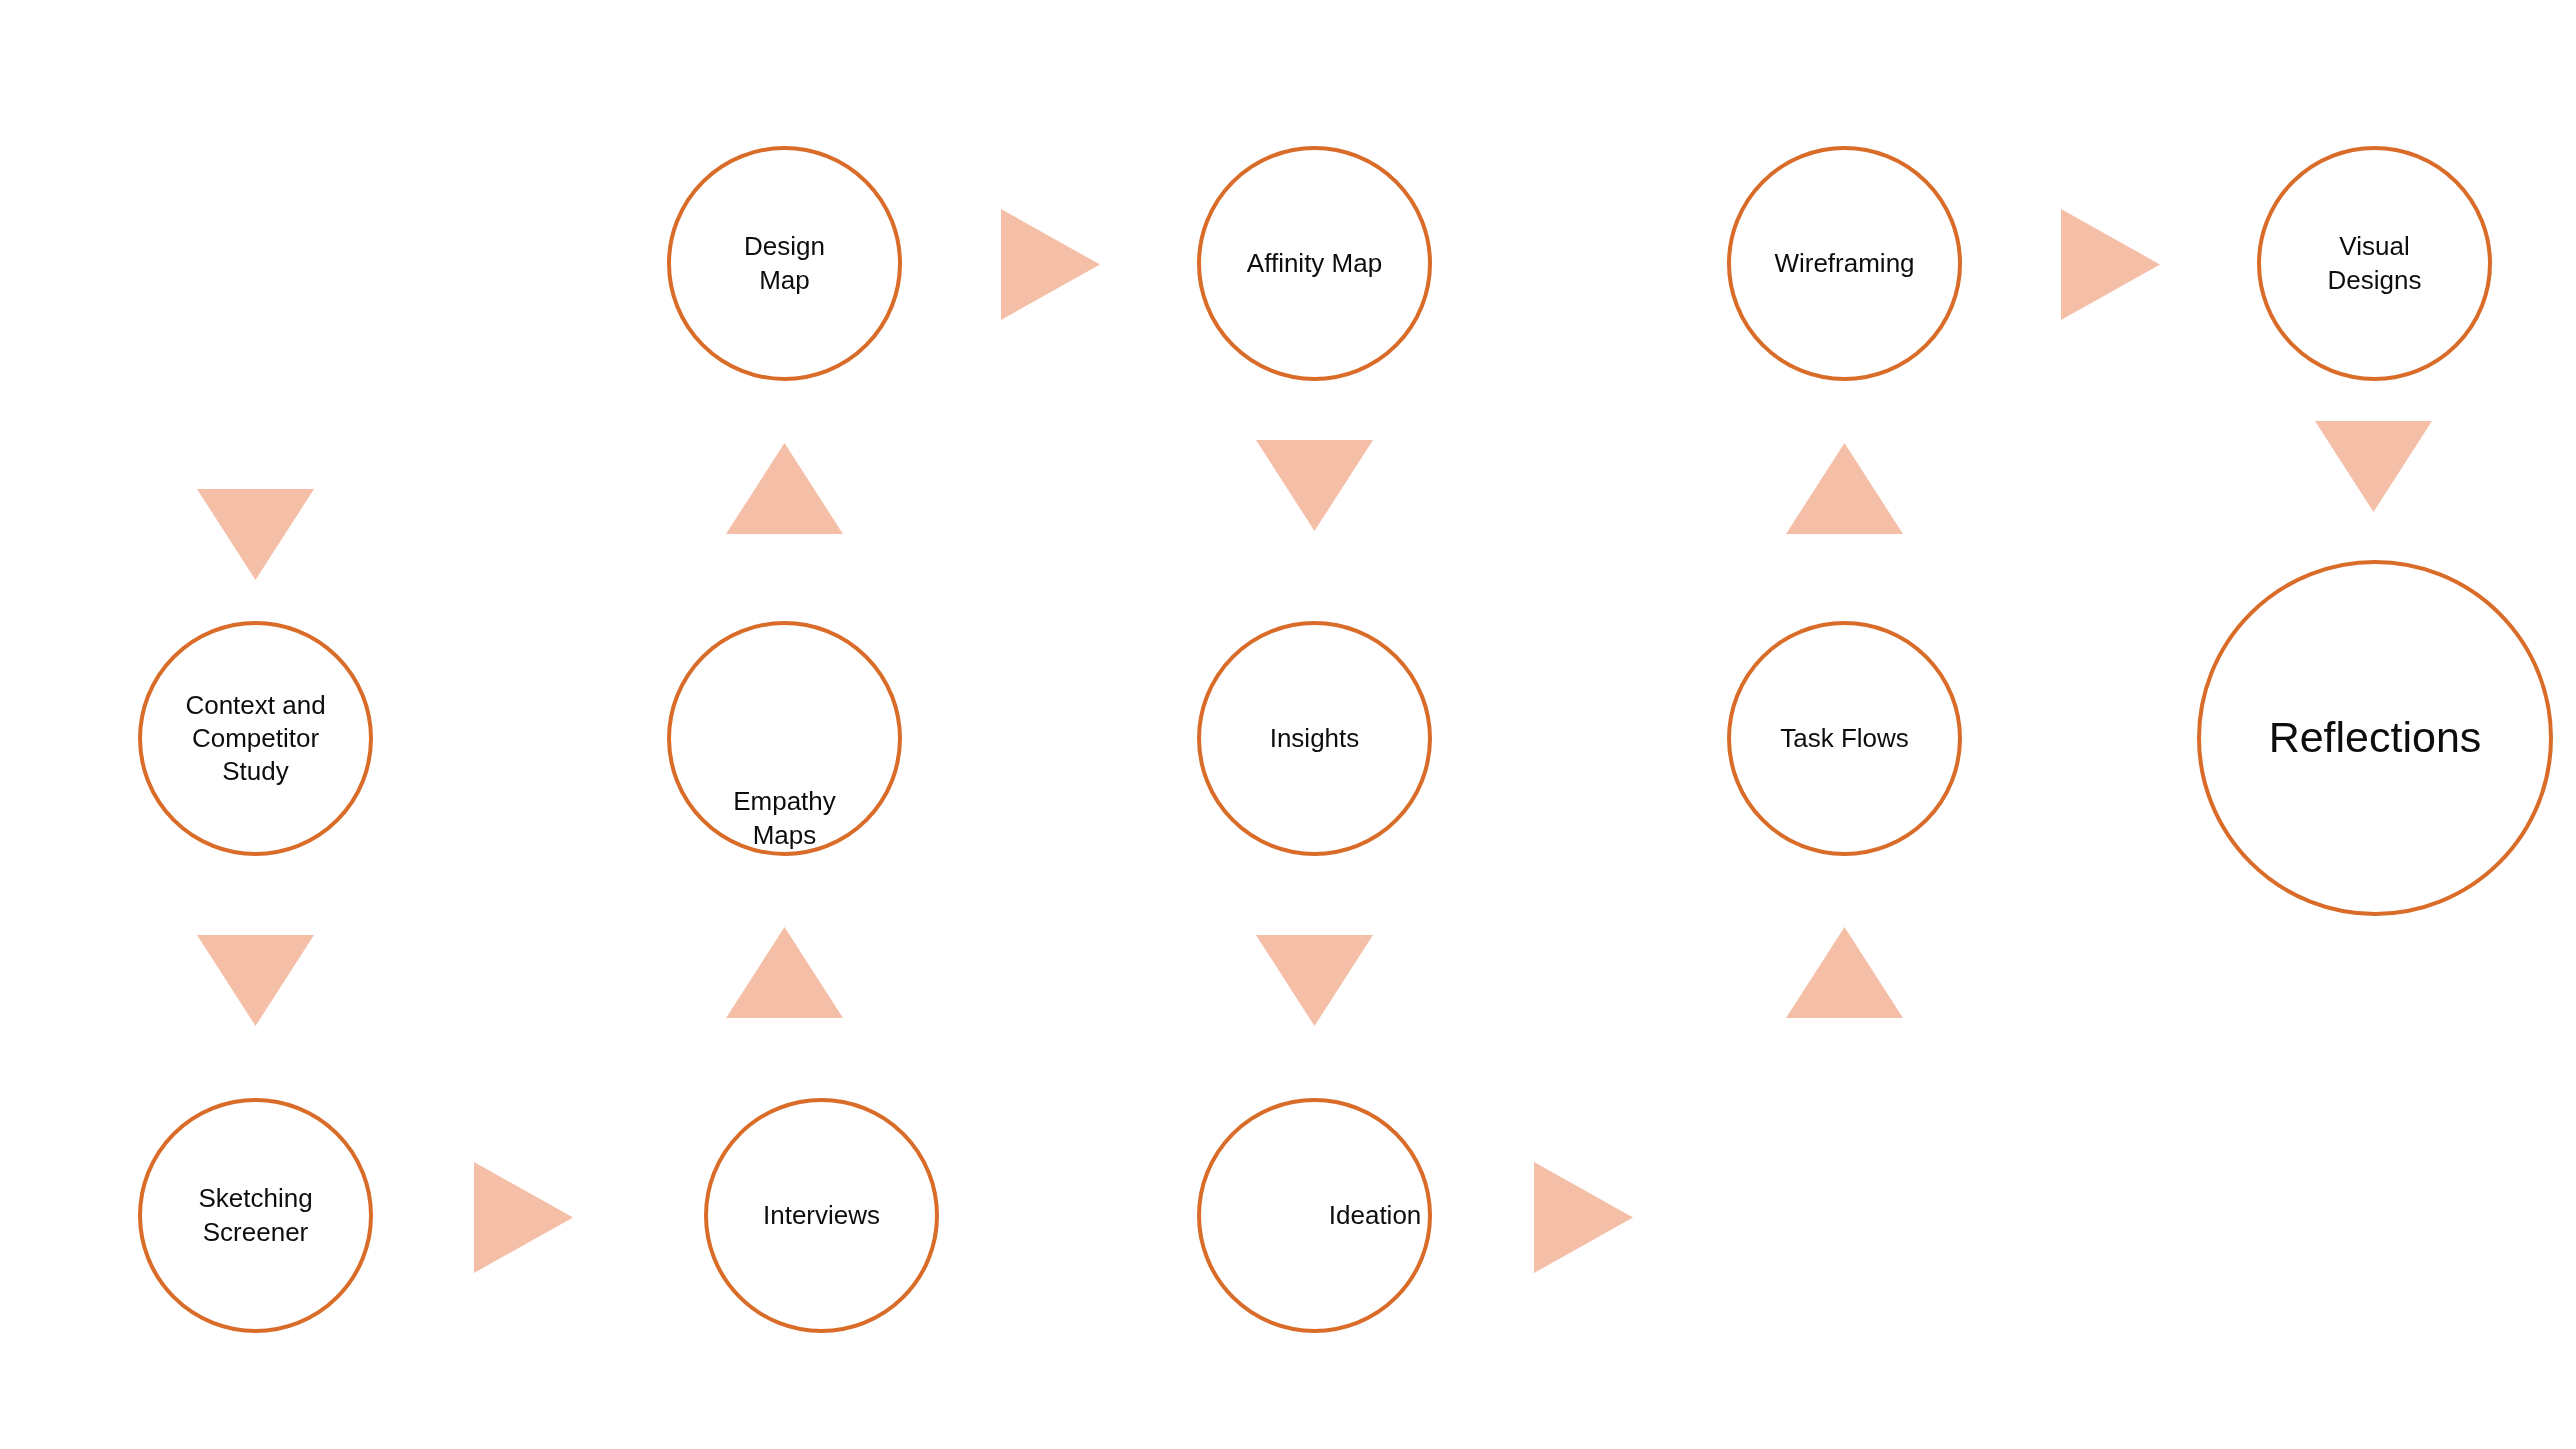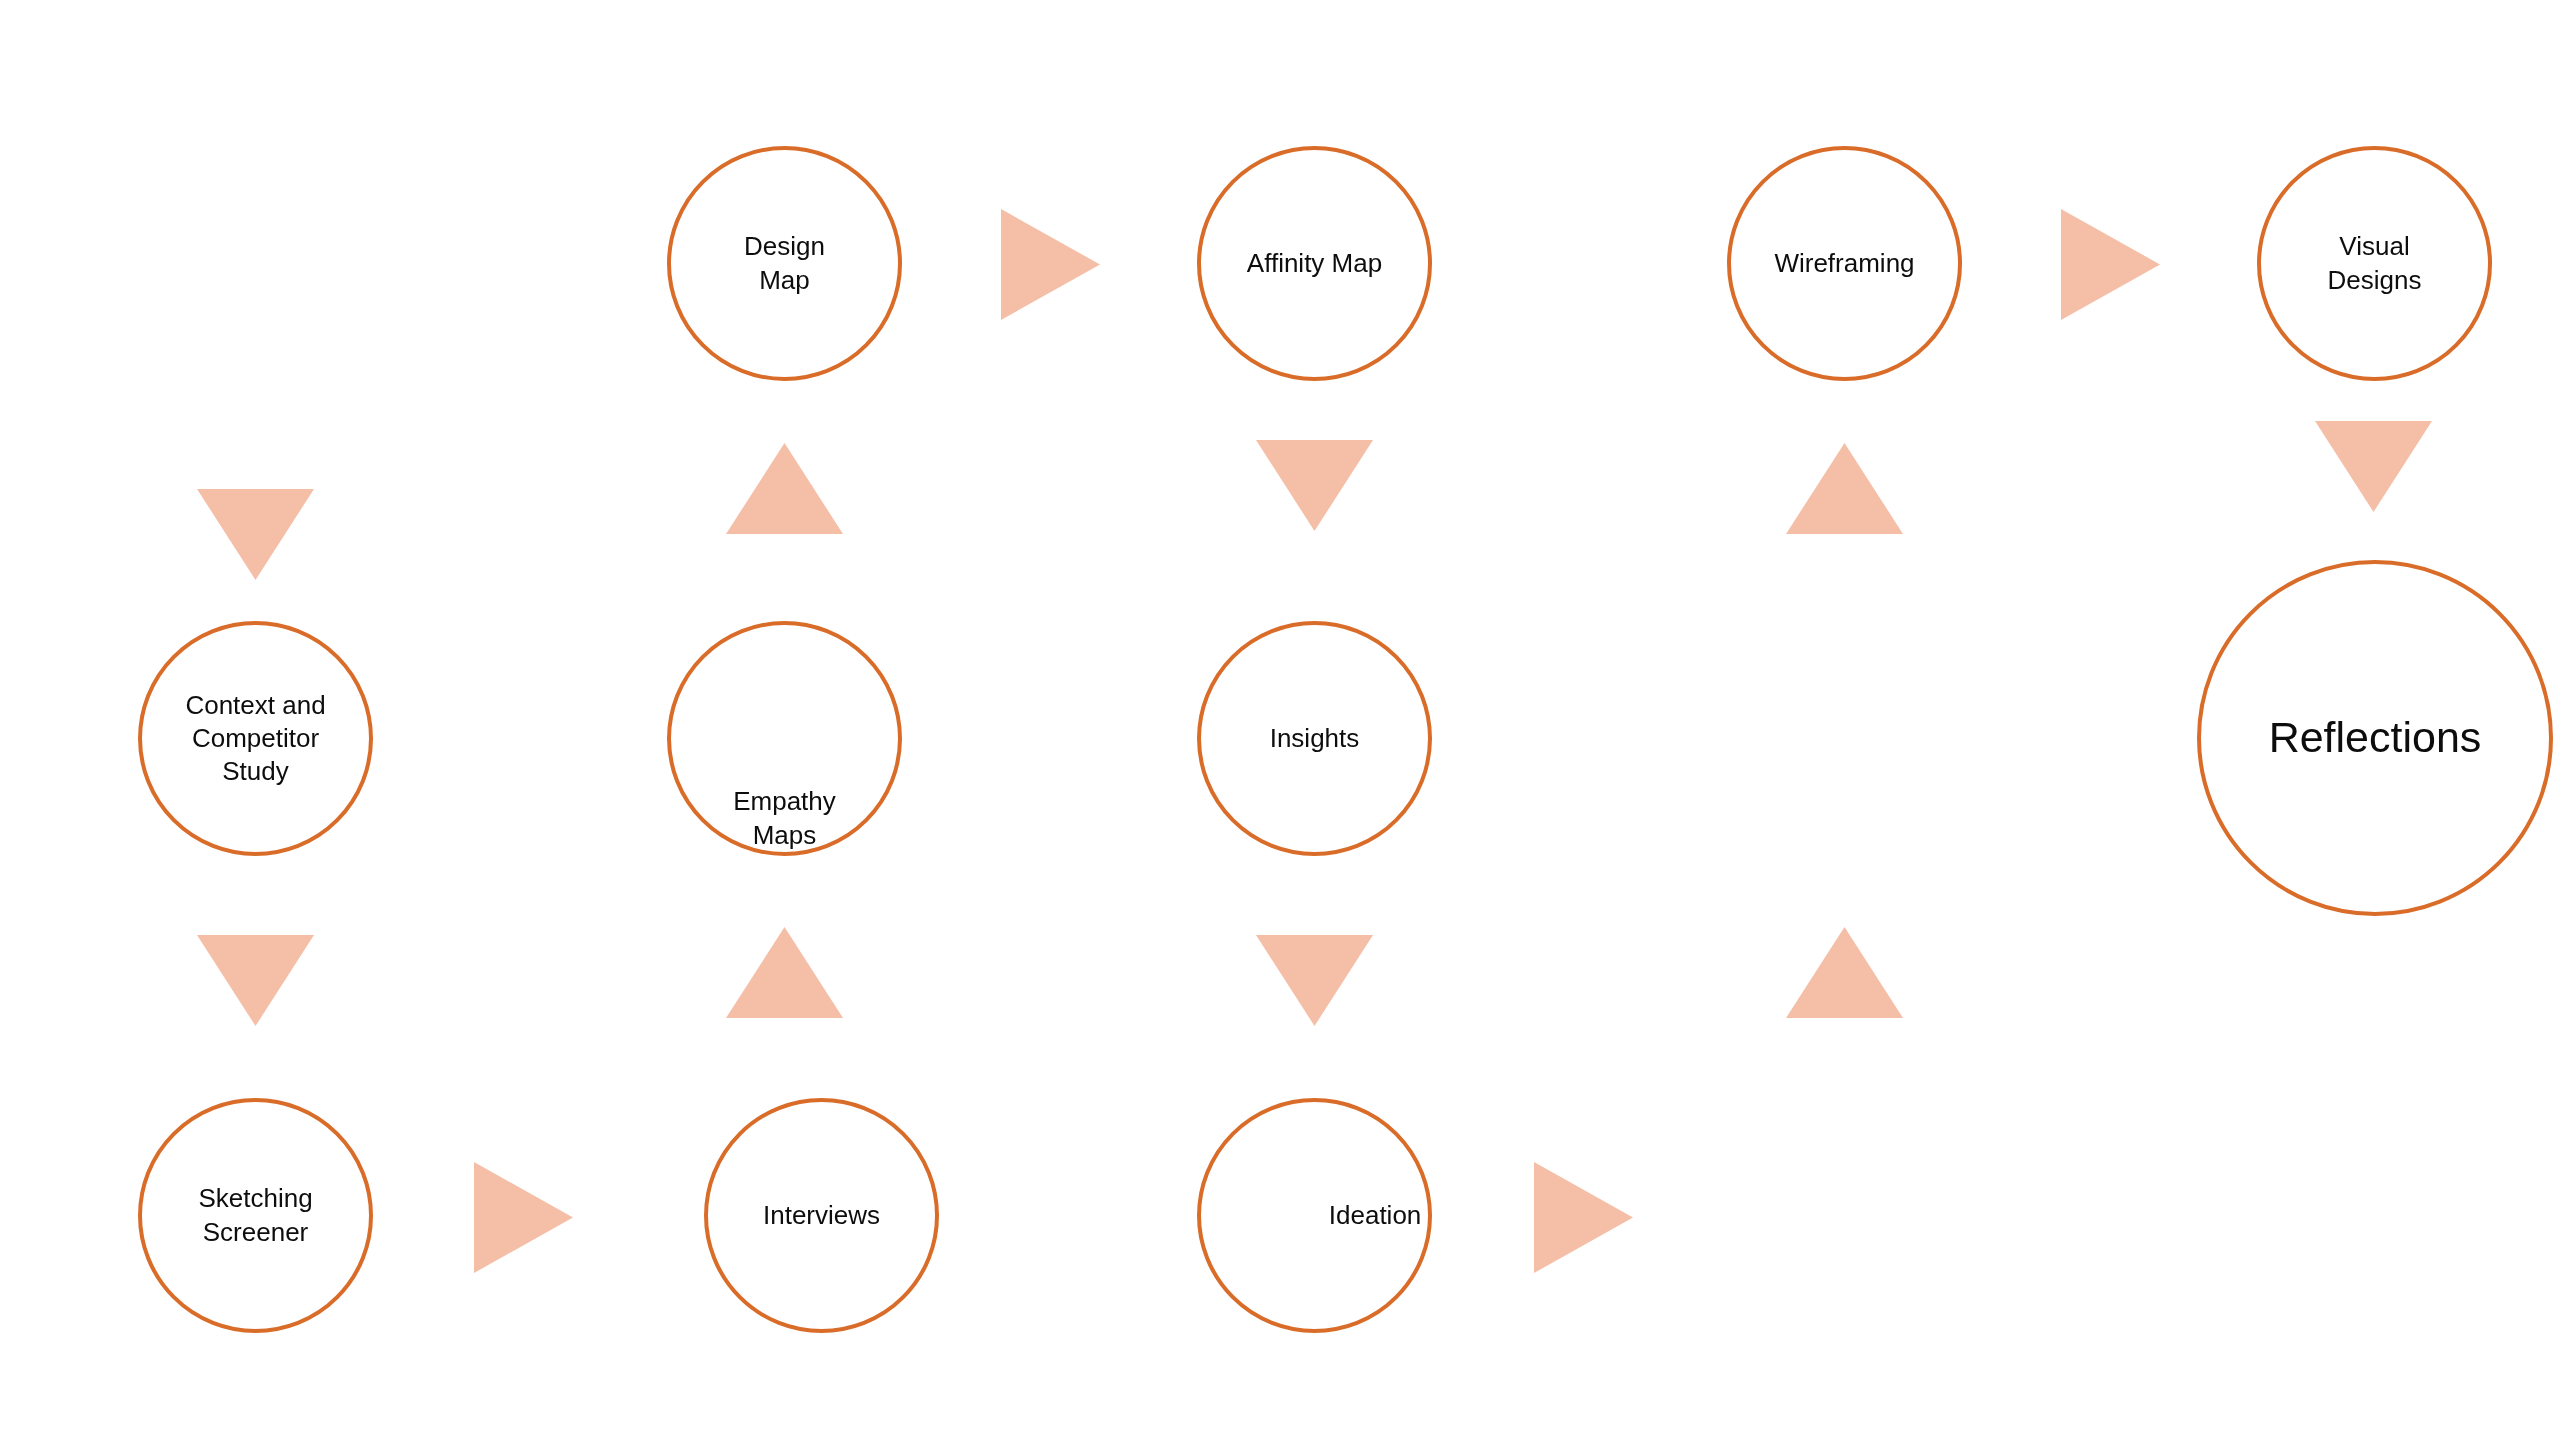--- a/index.html
+++ b/index.html
@@ -76,20 +76,23 @@
 Competitor
 Study</div>
   </div>
   <div class="node" style="left:667px; top:621px; width:235px; height:235px;align-items:flex-end;">
     <div class="label">Empathy
 Maps</div>
   </div>
   <div class="node" style="left:1197px; top:621px; width:235px; height:235px;">
     <div class="label">Insights</div>
   </div>
+  <div class="node" style="left:1727px; top:621px; width:235px; height:235px;">
+    <div class="label">Task Flows</div>
+  </div>
   <div class="node large" style="left:2197px; top:560px; width:356px; height:356px;">
     <div class="label">Reflections</div>
   </div>
 
   <div class="node" style="left:138px; top:1098px; width:235px; height:235px;">
     <div class="label">Sketching
 Screener</div>
   </div>
   <div class="node" style="left:704px; top:1098px; width:235px; height:235px;">
     <div class="label">Interviews</div>

